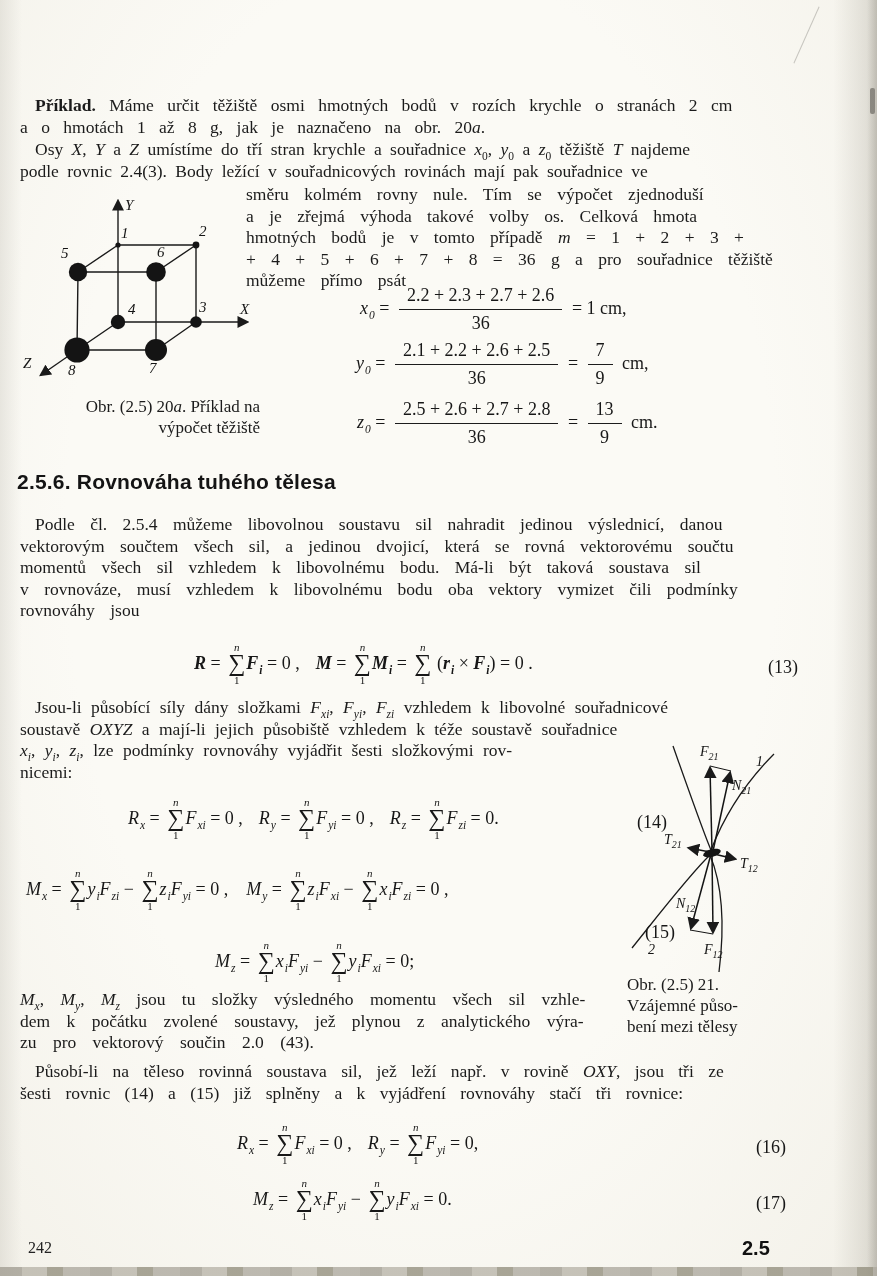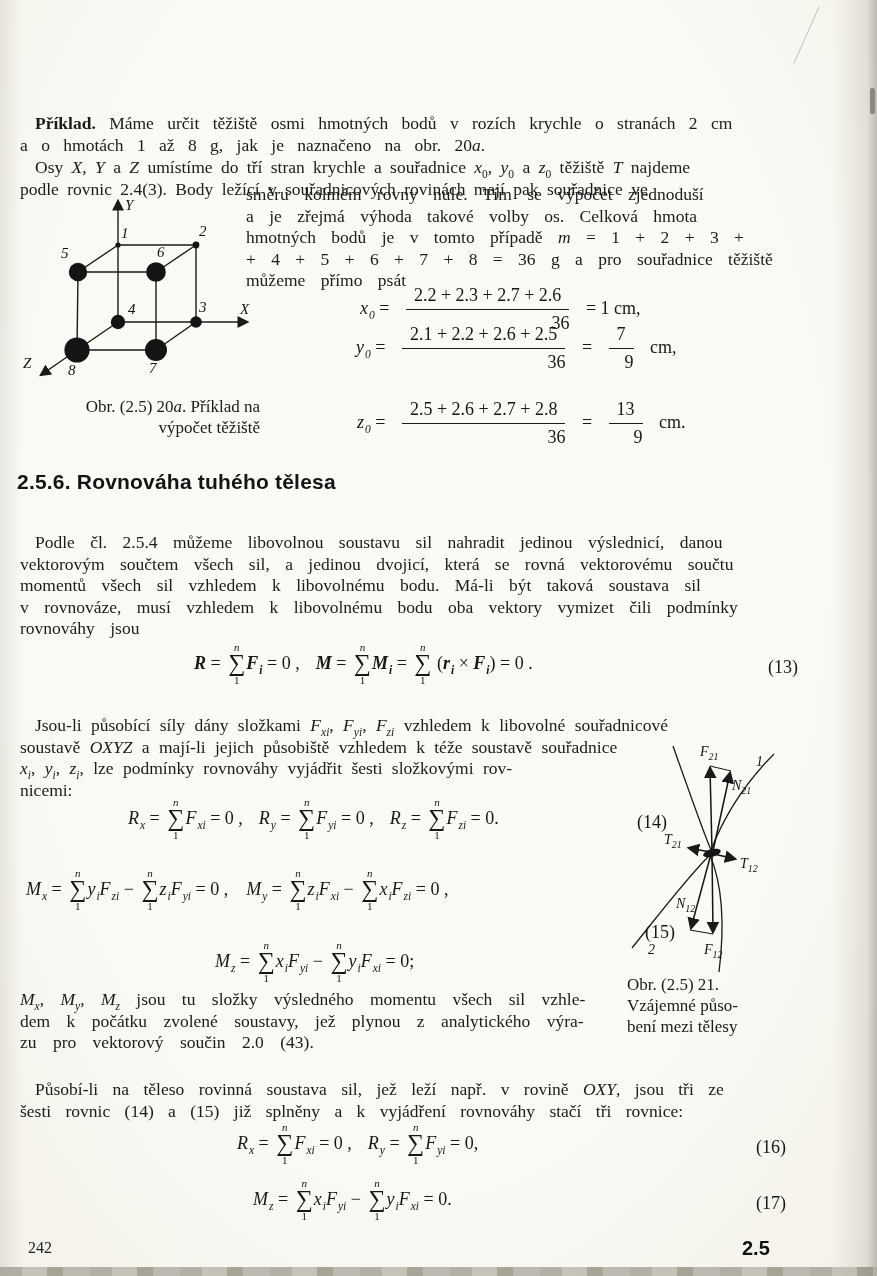--- a/index.html
+++ b/index.html
@@ -5,34 +5,34 @@
   html,body{margin:0;padding:0;background:#565656;}
   .page{
     position:relative;width:877px;height:1276px;margin:0 auto;overflow:hidden;
     background:
       linear-gradient(90deg, rgba(190,187,178,.30) 0, rgba(0,0,0,0) 2.5%, rgba(0,0,0,0) 95%, rgba(176,172,161,.40) 100%),
       radial-gradient(ellipse at 48% 42%, #fbfaf5 55%, #f3f1e9 100%);
     font-family:"Liberation Serif", serif;color:#1b1b1b;
   }
   .para{position:absolute;font-size:17.5px;line-height:21.5px;white-space:nowrap;color:#1b1b1b;}
   .para sub{font-size:11.5px;line-height:0;}
-  .ind{text-indent:15px;margin-top:18px;}
+  .ind{text-indent:15px;}
   .cap{position:absolute;font-size:17px;line-height:21px;white-space:nowrap;}
   .center{text-align:right;}
   .sechead{position:absolute;font-family:"Liberation Sans",sans-serif;font-weight:700;font-size:21px;letter-spacing:.2px;color:#141414;}
   .eqrow{position:absolute;display:flex;align-items:center;font-size:18px;color:#171717;white-space:pre;}
   .eqrow .rm{white-space:pre;}
   .eqrow .it{font-style:italic;}
   .eqrow .bf{font-weight:700;}
   .eqrow sub{font-size:11.5px;font-style:italic;line-height:0;margin-left:1px;}
   .sum{display:inline-flex;flex-direction:column;align-items:center;line-height:1;margin:0 1px 0 3px;}
   .sum .slim{font-size:11px;line-height:1;}
   .sum .sup{font-style:italic;}
   .sum .ssig{font-size:24px;line-height:.9;}
-  .frac{display:inline-flex;flex-direction:column;align-items:flex-end;margin:0 12px;line-height:1.15;}
+  .frac{display:inline-flex;flex-direction:column;align-items:center;margin:0 5px;line-height:1.15;}
   .frac .fn{padding:1px 8px 3px;border-bottom:1.6px solid #1c1c1c;}
   .frac .fd{padding-top:3px;}
   .eqlabel{position:absolute;font-size:18px;color:#171717;text-align:center;}
   .fig{position:absolute;}
   .fig text{font-family:"Liberation Serif",serif;font-style:italic;fill:#141414;}
   .pagenum{position:absolute;font-size:16px;color:#222;}
   .secnum{position:absolute;font-family:"Liberation Sans",sans-serif;font-weight:700;font-size:20px;color:#111;}
   .scan-band{position:absolute;left:0;bottom:0;width:100%;height:9px;opacity:.8;
     background:repeating-linear-gradient(90deg,#a29e93 0 22px,#b9b5aa 22px 47px,#94907f 47px 63px,#aeaaa0 63px 90px);}
   .scan-right{position:absolute;right:0;top:0;width:10px;height:100%;
@@ -86,21 +86,21 @@
       <text x="50" y="190">8</text>
       <text x="107" y="25">Y</text>
       <text x="222" y="129">X</text>
       <text x="5" y="183">Z</text>
     </g>
   </svg>
 
   <div class="cap center" style="left:10px;top:396px;width:250px">Obr. (2.5) 20<i>a</i>. Příklad na<br>výpočet těžiště</div>
 
   <div class="eqrow" style="left:360px;top:284px"><span class="it">x<sub>0</sub></span><span class="rm"> = </span><span class="frac"><span class="fn">2.2 + 2.3 + 2.7 + 2.6</span><span class="fd">36</span></span><span class="rm"> = 1 cm,</span></div>
-  <div class="eqrow" style="left:356px;top:323px"><span class="it">y<sub>0</sub></span><span class="rm"> = </span><span class="frac"><span class="fn">2.1 + 2.2 + 2.6 + 2.5</span><span class="fd">36</span></span><span class="rm"> = </span><span class="frac"><span class="fn">7</span><span class="fd">9</span></span><span class="rm"> cm,</span></div>
+  <div class="eqrow" style="left:356px;top:339px"><span class="it">y<sub>0</sub></span><span class="rm"> = </span><span class="frac"><span class="fn">2.1 + 2.2 + 2.6 + 2.5</span><span class="fd">36</span></span><span class="rm"> = </span><span class="frac"><span class="fn">7</span><span class="fd">9</span></span><span class="rm"> cm,</span></div>
   <div class="eqrow" style="left:357px;top:398px"><span class="it">z<sub>0</sub></span><span class="rm"> = </span><span class="frac"><span class="fn">2.5 + 2.6 + 2.7 + 2.8</span><span class="fd">36</span></span><span class="rm"> = </span><span class="frac"><span class="fn">13</span><span class="fd">9</span></span><span class="rm"> cm.</span></div>
 
   <div class="sechead" style="left:17px;top:470px">2.5.6. Rovnováha tuhého tělesa</div>
 
   <div class="para ind" style="left:20px;top:514px;word-spacing:11px">Podle čl. 2.5.4 můžeme libovolnou soustavu sil nahradit jedinou výslednicí, danou<br>vektorovým součtem všech sil, a jedinou dvojicí, která se rovná vektorovému součtu<br>momentů všech sil vzhledem k libovolnému bodu. Má-li být taková soustava sil<br>v rovnováze, musí vzhledem k libovolnému bodu oba vektory vymizet čili podmínky<br>rovnováhy jsou</div>
 
   <div class="eqrow" style="left:194px;top:642px"><span class="it bf">R</span><span class="rm"> = </span><span class="sum"><span class="slim sup">n</span><span class="ssig">∑</span><span class="slim">1</span></span><span class="it bf">F<sub>i</sub></span><span class="rm"> = 0 ,</span><span style="display: inline-block; width: 16px;"></span><span class="it bf">M</span><span class="rm"> = </span><span class="sum"><span class="slim sup">n</span><span class="ssig">∑</span><span class="slim">1</span></span><span class="it bf">M<sub>i</sub></span><span class="rm"> = </span><span class="sum"><span class="slim sup">n</span><span class="ssig">∑</span><span class="slim">1</span></span><span class="rm"> (</span><span class="it bf">r<sub>i</sub></span><span class="rm"> × </span><span class="it bf">F<sub>i</sub></span><span class="rm">) = 0 .</span></div>
   <div class="eqlabel" style="left:768px;top:657px">(13)</div>
 
   <div class="para ind" style="left:20px;top:697px;word-spacing:5px">Jsou-li působící síly dány složkami <i>F</i><sub><i>xi</i></sub>, <i>F</i><sub><i>yi</i></sub>, <i>F</i><sub><i>zi</i></sub> vzhledem k libovolné souřadnicové<br>soustavě <i>OXYZ</i> a mají-li jejich působiště vzhledem k téže soustavě souřadnice<br><i>x</i><sub><i>i</i></sub>, <i>y</i><sub><i>i</i></sub>, <i>z</i><sub><i>i</i></sub>, lze podmínky rovnováhy vyjádřit šesti složkovými rov-<br>nicemi:</div>

